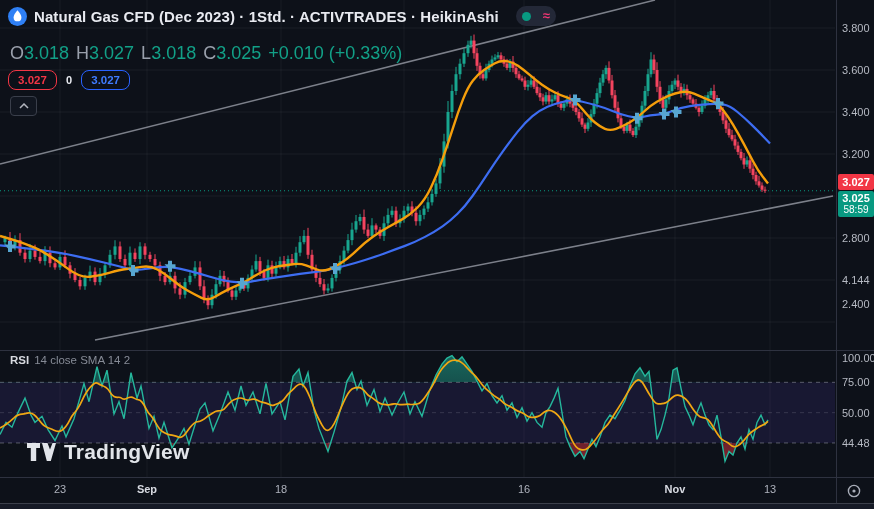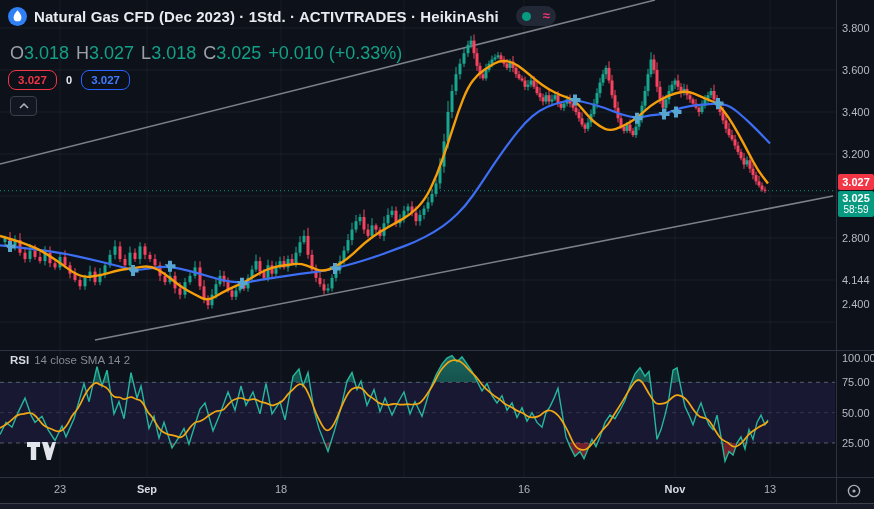--- a/index.html
+++ b/index.html
@@ -561,21 +561,21 @@
 <div class="ax-label" style="top: 28px;">3.800</div>
     <div class="ax-label" style="top: 70px;">3.600</div>
     <div class="ax-label" style="top: 112px; text-align: center;">3.400</div>
     <div class="ax-label" style="top: 154px;">3.200</div>
     <div class="ax-label" style="top: 238px;">2.800</div>
     <div class="ax-label" style="top: 280px;">4.144</div>
     <div class="ax-label" style="top: 304px;">2.400</div>
     <div class="ax-label" style="top: 358px;">100.00</div>
     <div class="ax-label" style="top: 382.325px; text-align: center;">75.00</div>
     <div class="ax-label" style="top: 412.65px;">50.00</div>
-    <div class="ax-label" style="top: 442.975px;">25.00</div>
+    <div class="ax-label" style="top: 442.975px;">44.48</div>
   </div>
 <svg class="abs" id="gear-icon" width="18" height="18">
   <circle cx="9" cy="9" r="5.6" fill="none" stroke="#a8adb8" stroke-width="1.4"></circle>
   <circle cx="9" cy="9" r="1.6" fill="#a8adb8"></circle>
 </svg>
 
 <div class="abs" id="legend">
   <div id="symbol-row">
     <svg id="symbol-logo" viewBox="0 0 19 19">
       <circle cx="9.5" cy="9.5" r="9.5" fill="#2f80f5"></circle>
@@ -604,13 +604,14 @@
 
 <div class="abs" id="rsi-label">
   <span class="t">RSI</span><span class="p">14 close SMA 14 2</span>
 </div>
 
 <div class="abs" id="watermark">
   <svg width="30" height="22" viewBox="0 0 30 22">
     <path d="M1 2 H14 V7 H10.2 V20 H4.8 V7 H1 Z" fill="#eef1f6"></path>
     <path d="M16 2 H21.5 L24 8.5 L26.5 2 H30 L24.8 20 H20.8 Z" fill="#eef1f6"></path>
   </svg>
+  <span id="watermark-text">TradingView</span>
 </div>
 
 </body></html>

